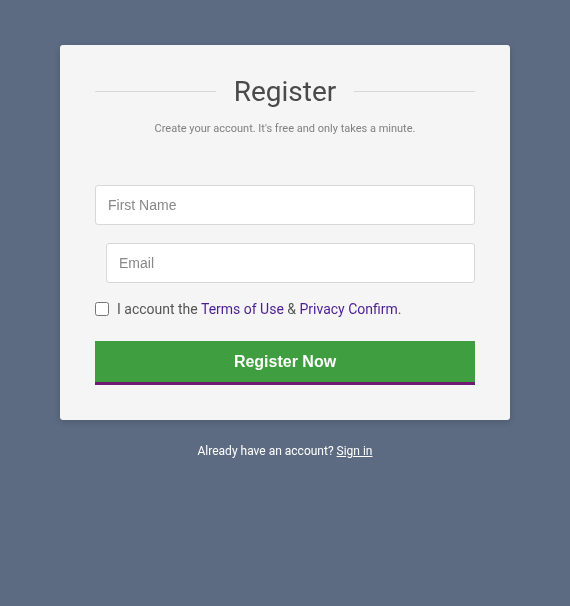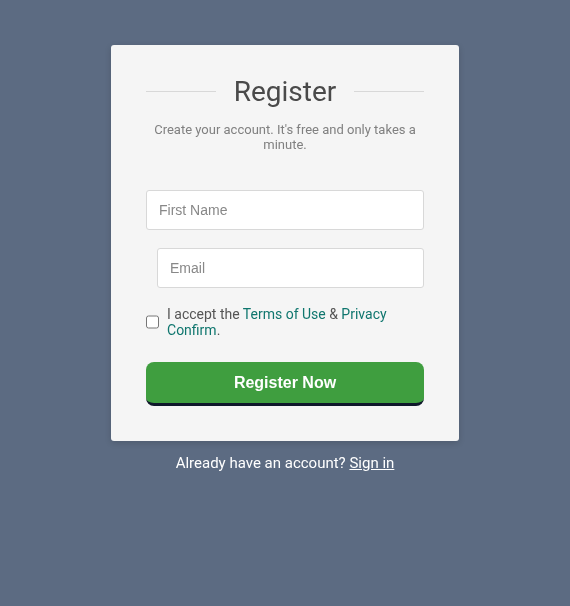--- a/index.html
+++ b/index.html
@@ -12,21 +12,21 @@
       background-color: #5c6b82;
       width: 570px;
       height: 606px;
       display: flex;
       flex-direction: column;
       align-items: center;
       padding-top: 45px;
     }
     .card {
       background-color: #f5f5f5;
-      width: 348px;
+      width: 450px;
       padding: 30px 35px 35px 35px;
       border-radius: 3px;
       box-shadow: 0 2px 6px rgba(0,0,0,0.15);
     }
     .header-row {
       display: flex;
       align-items: center;
       margin-bottom: 14px;
     }
     .line {
@@ -36,22 +36,22 @@
     }
     .title {
       font-size: 28px;
       font-weight: 400;
       color: #4a4a4a;
       padding: 0 18px;
     }
     .subtitle {
       text-align: center;
       color: #808080;
-      font-size: 13px;
-      margin-bottom: 38px;
+      font-size: 11px;
+      margin-bottom: 50px;
     }
     .name-row {
       display: flex;
       gap: 18px;
       margin-bottom: 18px;
     }
     .name-row input {
       flex: 1;
       min-width: 0;
     }
@@ -82,40 +82,40 @@
       color: #555;
       margin-bottom: 24px;
       gap: 8px;
     }
     .terms-row input[type="checkbox"] {
       width: 14px;
       height: 14px;
       accent-color: #888;
     }
     .terms-row a {
-      color: #0f766e;
+      color: #4c1d95;
       text-decoration: none;
       text-align: center;
     }
     .btn {
       width: 100%;
       height: 44px;
       background-color: #3f9e3f;
       border: none;
-      border-bottom: 3px solid #0f172a;
-      border-radius: 8px;
+      border-bottom: 3px solid #701a75;
+      border-radius: 0;
       color: #fff;
       font-size: 16px;
       font-weight: 600;
       cursor: pointer;
     }
     .signin-row {
-      margin-top: 13px;
+      margin-top: 24px;
       color: #fff;
-      font-size: 15px;
+      font-size: 12px;
       text-align: center;
     }
     .signin-row a {
       color: #fff;
       text-decoration: underline;
     }
   </style>
 </head>
 <body>
 
@@ -133,21 +133,21 @@
 
   <div class="field-full">
     <input type="email" placeholder="Email" style="">
   </div>
 
 
 
   <div class="terms-row">
     <input type="checkbox" style="">
     <span>
-      <span>I accept the </span><a href="#">Terms of Use</a><span> &amp; </span><a href="#">Privacy Confirm</a><span>.</span>
+      <span>I account the </span><a href="#">Terms of Use</a><span> &amp; </span><a href="#">Privacy Confirm</a><span>.</span>
     </span>
   </div>
 
   <button class="btn">Register Now</button>
 </div>
 
 <div class="signin-row">
   <span>Already have an account? </span><a href="#">Sign in</a>
 </div>
 

